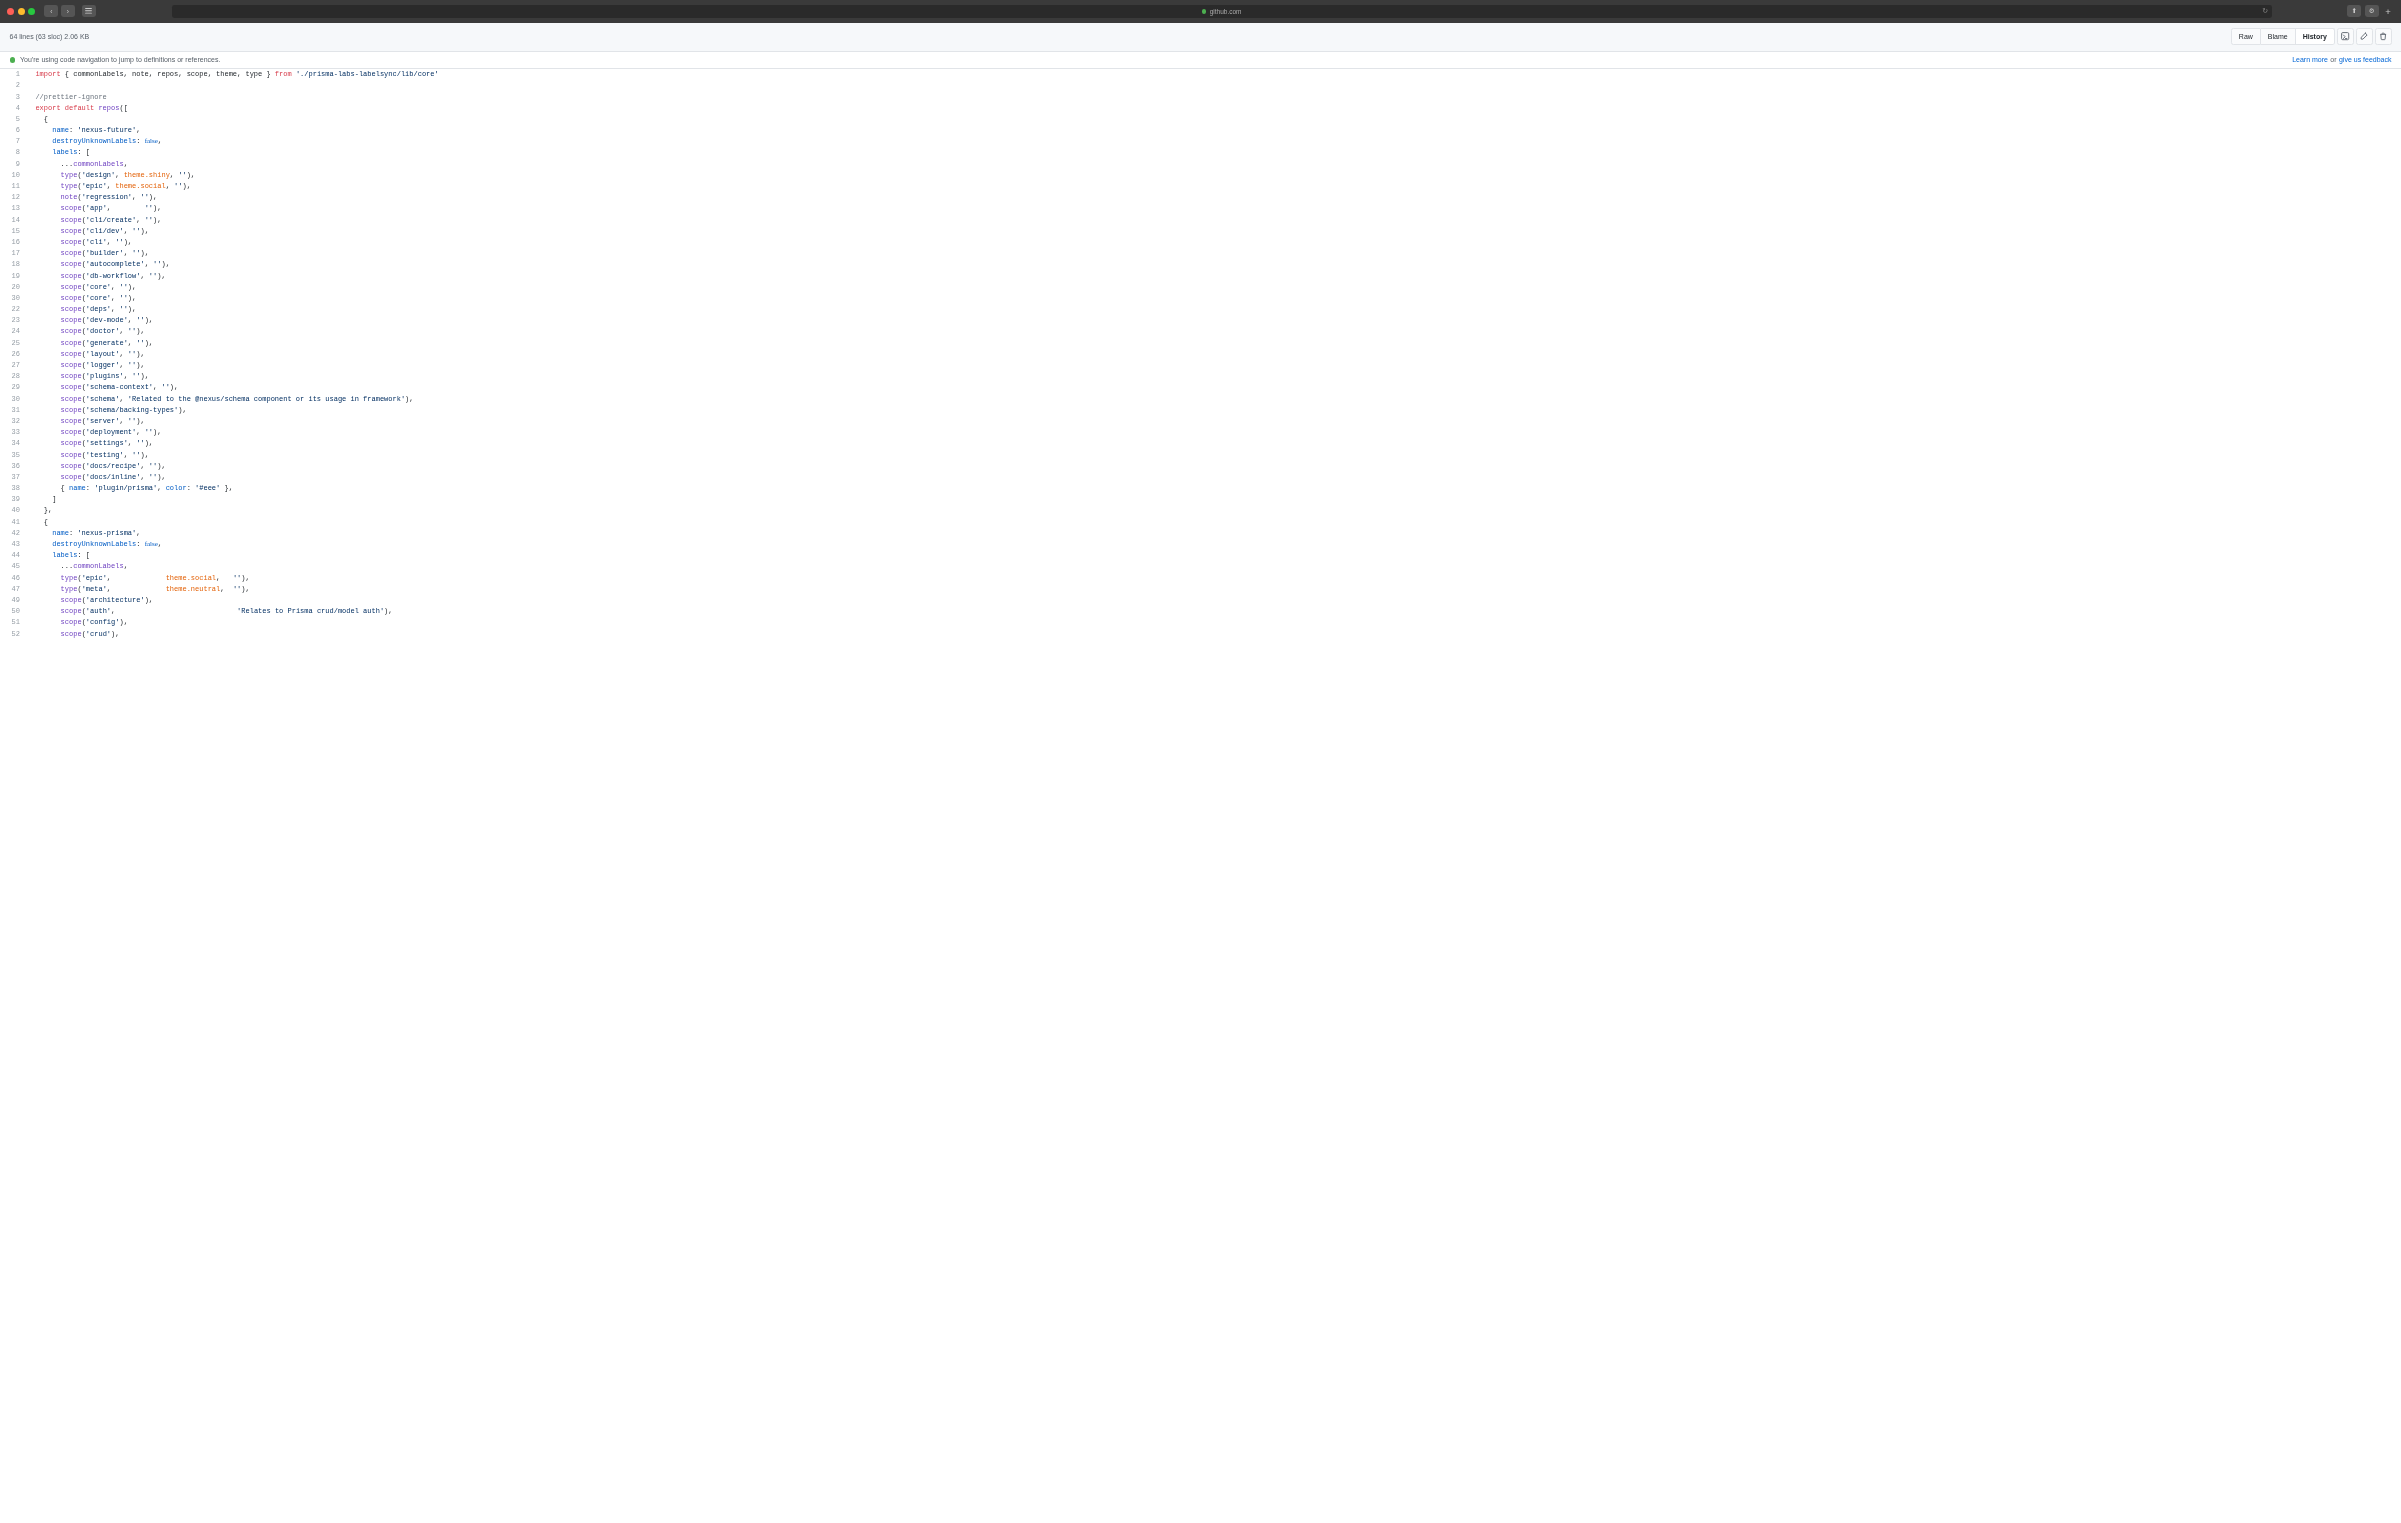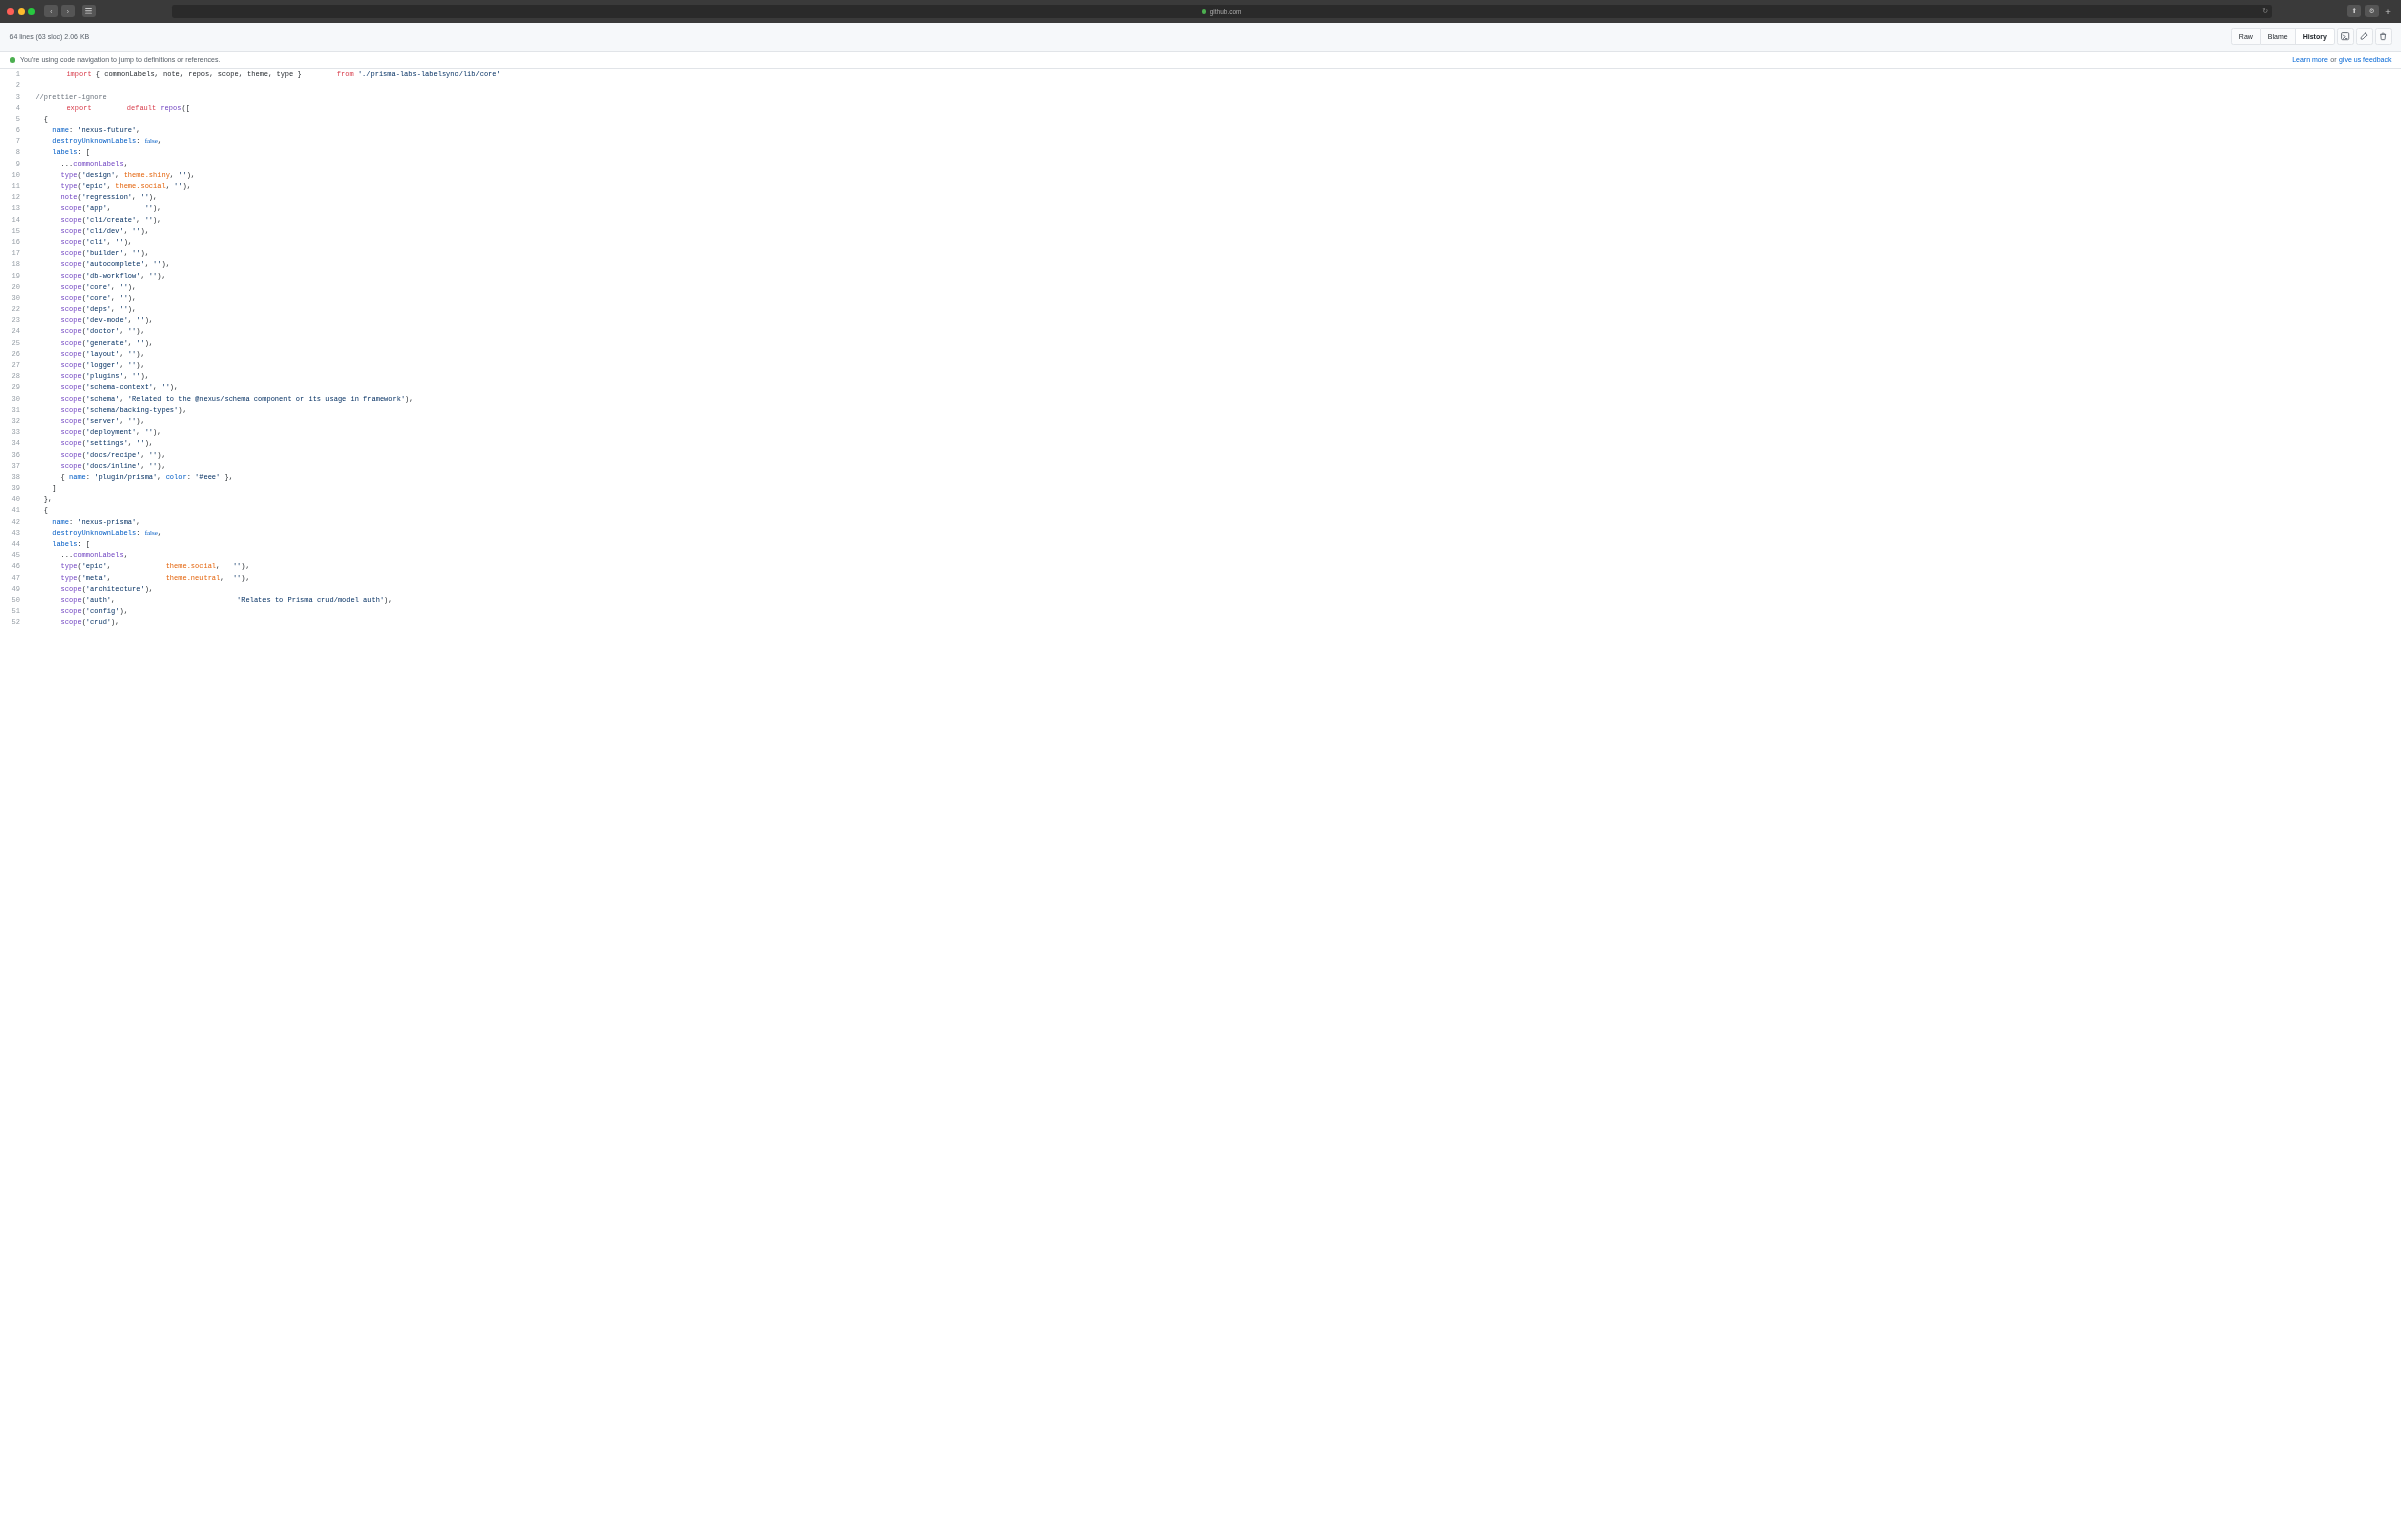--- a/index.html
+++ b/index.html
@@ -287,21 +287,21 @@
     }
 
     .line-content {
       flex: 1;
       padding: 0 9.5px 0 5.9px;
       white-space: pre;
       color: #24292e;
     }
 
     
-    .kw { color: #d73a49; margin-left: 31px; } 
+    .kw { color: #d73a49; } 
     .str { color: #032f62; } 
     .fn { color: #6f42c1; } 
     .prop { color: #005cc5; } 
     .comment { color: #6a737d; } 
     .bool { color: #005cc5; font-family: Liberation Serif, serif; } 
     .spread { color: #24292e; }
     .theme { color: #e36209; }
   </style>
 </head>
 <body>
@@ -509,20 +509,24 @@
             </tr>
             <tr>
               <td class="line-number">33</td>
               <td class="line-content">      <span class="fn">scope</span>(<span class="str">'deployment'</span>, <span class="str">''</span>),</td>
             </tr>
             <tr>
               <td class="line-number">34</td>
               <td class="line-content">      <span class="fn">scope</span>(<span class="str">'settings'</span>, <span class="str">''</span>),</td>
             </tr>
             <tr>
+              <td class="line-number">35</td>
+              <td class="line-content">      <span class="fn">scope</span>(<span class="str">'testing'</span>, <span class="str">''</span>),</td>
+            </tr>
+            <tr>
               <td class="line-number">36</td>
               <td class="line-content">      <span class="fn">scope</span>(<span class="str">'docs/recipe'</span>, <span class="str">''</span>),</td>
             </tr>
             <tr>
               <td class="line-number">37</td>
               <td class="line-content">      <span class="fn">scope</span>(<span class="str">'docs/inline'</span>, <span class="str">''</span>),</td>
             </tr>
             <tr>
               <td class="line-number">38</td>
               <td class="line-content">      { <span class="prop">name</span>: <span class="str">'plugin/prisma'</span>, <span class="prop">color</span>: <span class="str">'#eee'</span> },</td>

